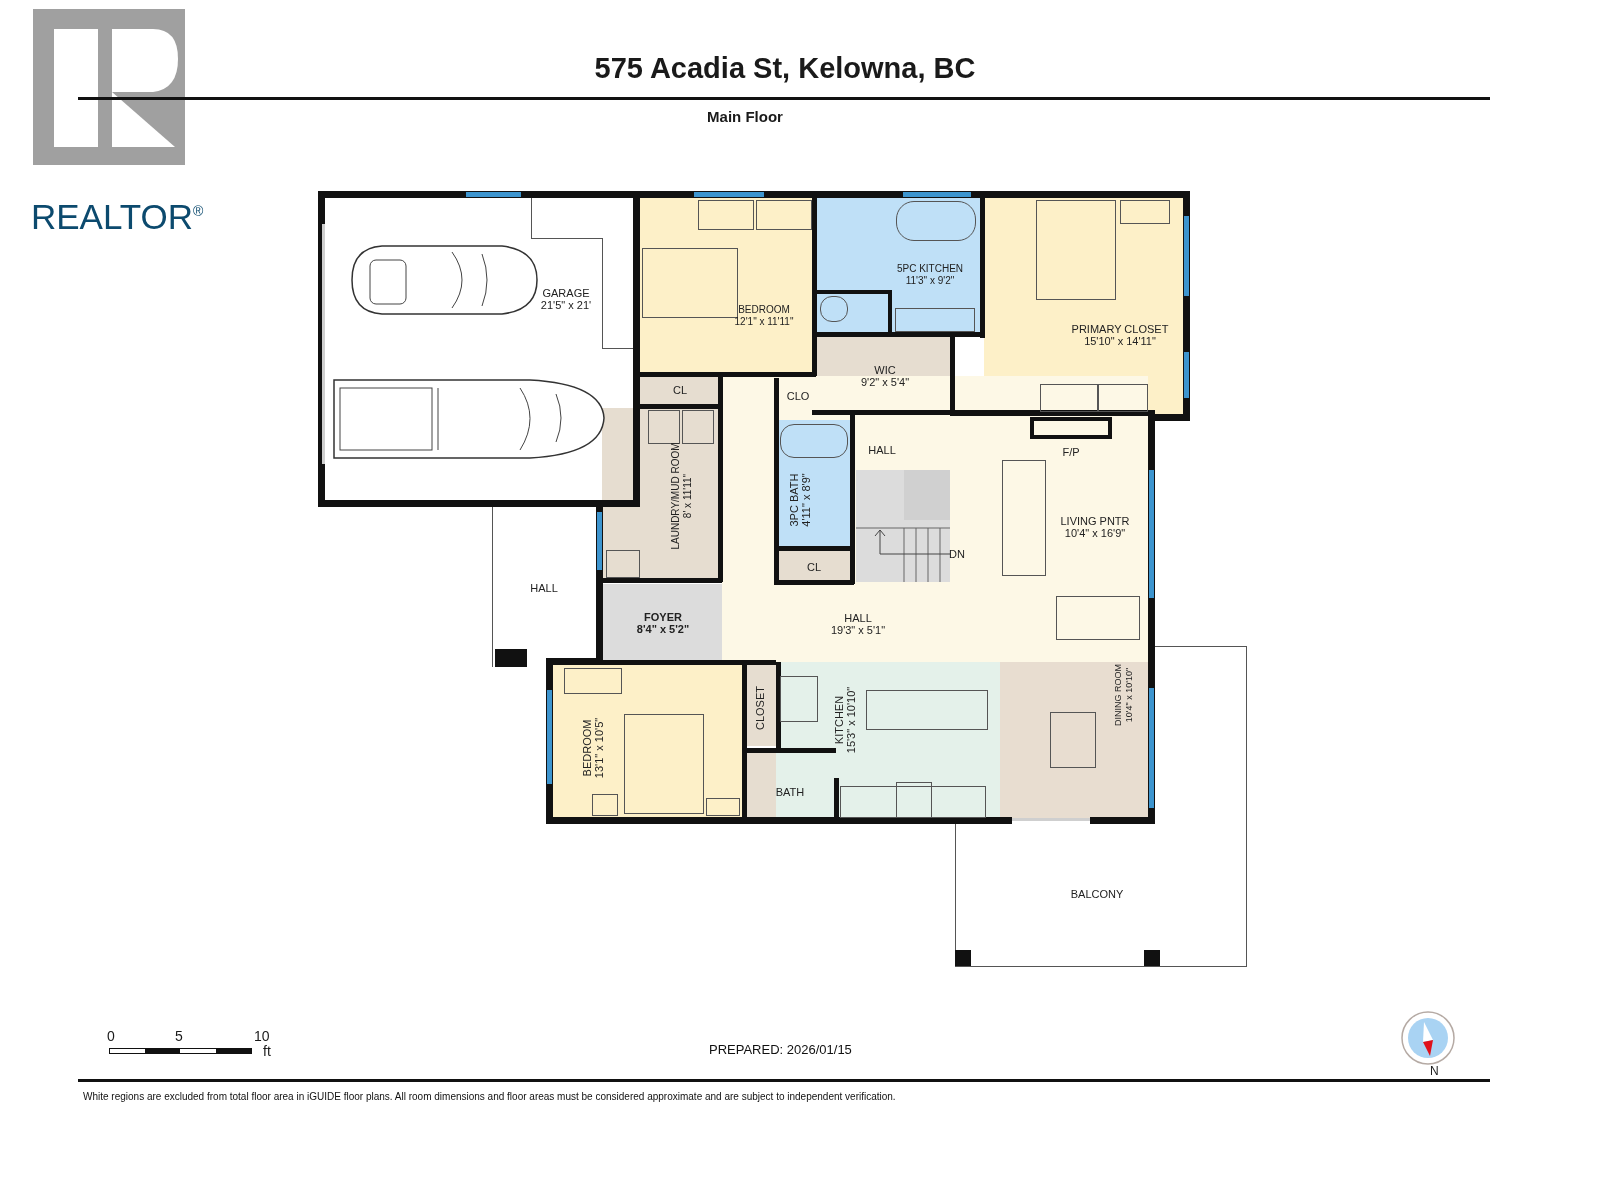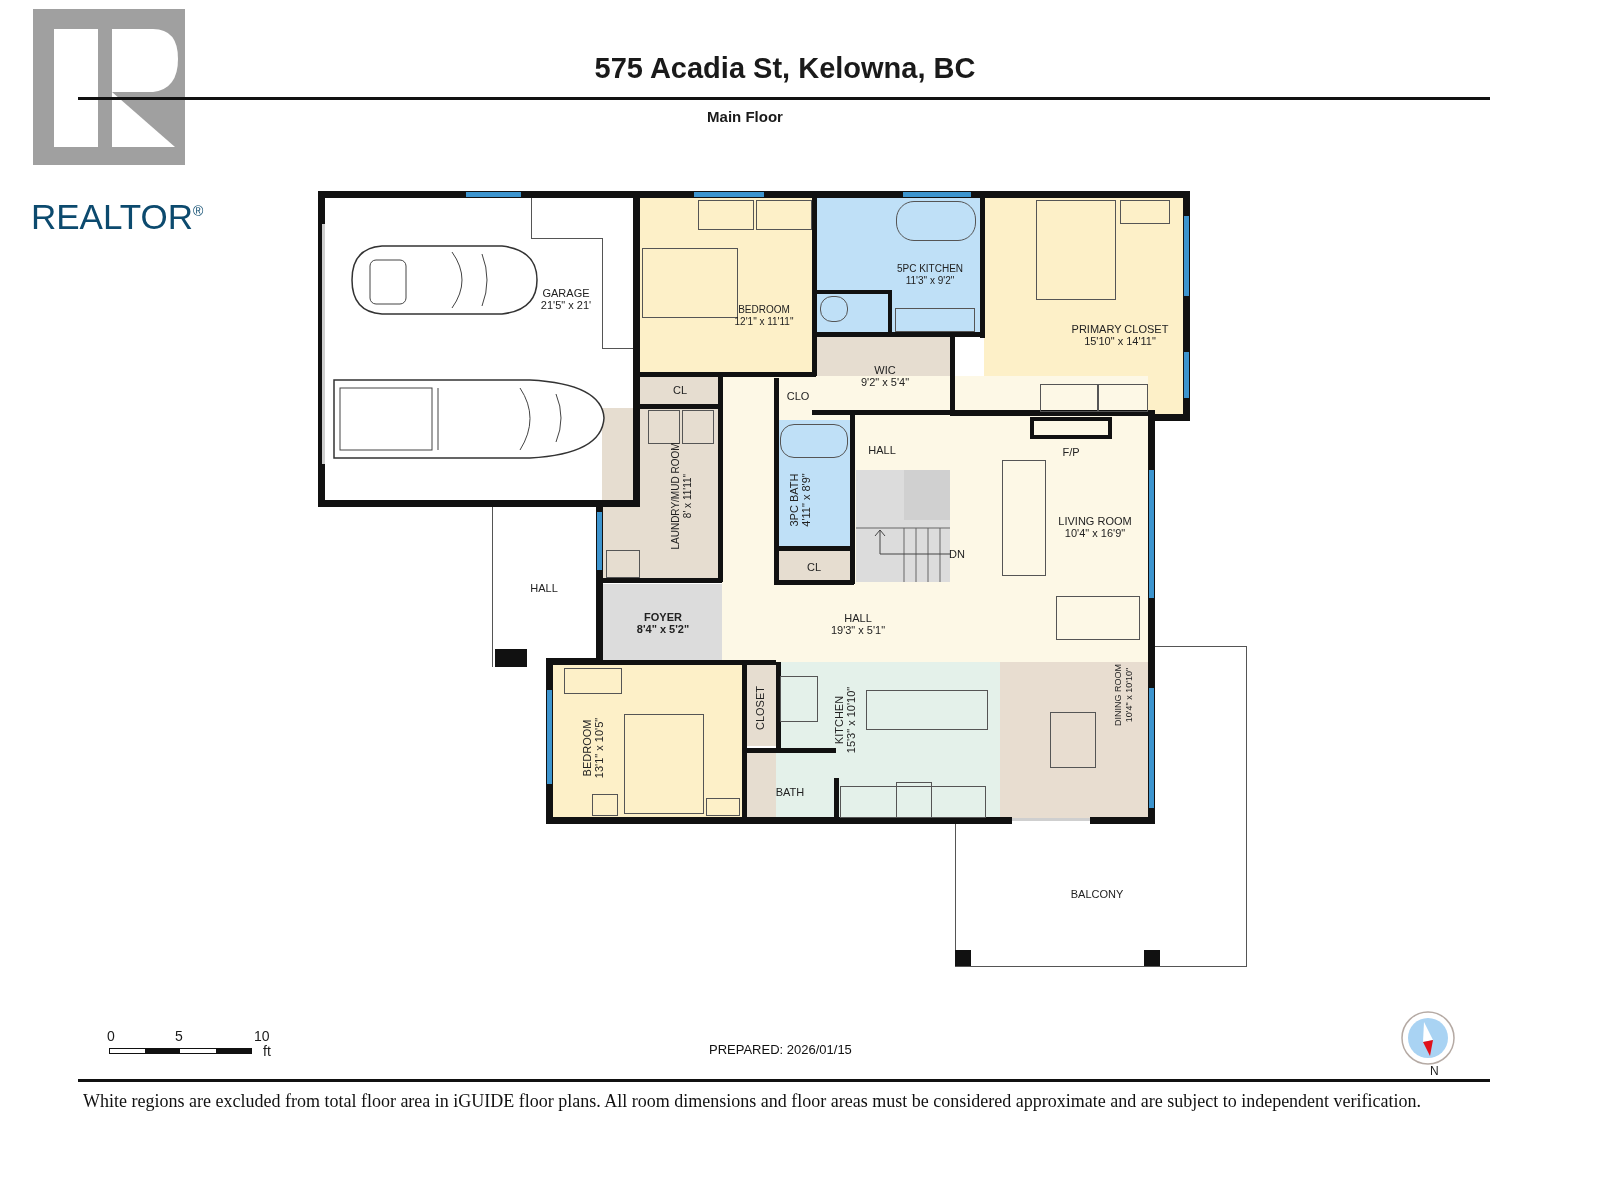--- a/index.html
+++ b/index.html
@@ -11,21 +11,21 @@
   .title-rule { left:78px; top:97px; width:1412px; height:3px; background:#111; }
   .subtitle { left:0; width:1490px; top:108px; text-align:center; font-weight:bold; font-size:15px; }
   .room { position:absolute; box-sizing:border-box; }
   .label { position:absolute; text-align:center; font-size:11px; line-height:12px; color:#222; white-space:nowrap; }
   .vlabel { transform:rotate(-90deg); transform-origin:center center; }
   .wall { position:absolute; background:#111; }
   .window { position:absolute; background:#3d95cf; }
   .thin { position:absolute; background:#555; }
   .furn { position:absolute; border:1.5px solid #555; box-sizing:border-box; }
   .footer-rule { left:78px; top:1079px; width:1412px; height:3px; background:#111; }
-  .disclaimer { left:83px; top:1091px; font-size:18px; color:#111;font-family:Liberation Serif, serif; }
+  .disclaimer { left:83px; top:1091px; font-size:10px; color:#111; }
   .prepared { left:709px; top:1042px; font-size:13px; color:#111; }
   .scale-lbl { font-size:14px; top:1028px; }
 </style>
 </head>
 <body>
 
 <div class="abs logo-box">
   <svg width="152" height="156" viewBox="0 0 152 156">
     <rect x="21" y="20" width="44" height="118" fill="#fff"></rect>
     <path d="M79 20 H120 Q145 20 145 50 Q145 80 120 83 H79 Z" fill="#fff"></path>
@@ -198,21 +198,21 @@
       <div>8' x 11'11"</div>
     </div>
   <div class="label vlabel" style="left:760px;top:488px;width:80px;">
       <div>3PC BATH</div>
       <div>4'11" x 8'9"</div>
     </div>
   <div class="label" style="left:862px;top:444px;width:40px;">HALL</div>
   <div class="label" style="left:946px;top:548px;width:22px;">DN</div>
   <div class="label" style="left:1054px;top:446px;width:34px;">F/P</div>
   <div class="label" style="left:1050px;top:515px;width:90px;">
-      <div>LIVING ROOM</div>
+      <div>LIVING PNTR</div>
       <div>10'4" x 16'9"</div>
     </div>
   <div class="label" style="left:794px;top:561px;width:40px;">CL</div>
   <div class="label" style="left:516px;top:582px;width:56px;">HALL</div>
   <div class="label" style="left:630px;top:611px;width:66px;font-weight:bold;">
       <div>FOYER</div>
       <div>8'4" x 5'2"</div>
     </div>
   <div class="label" style="left:820px;top:612px;width:76px;">
       <div>HALL</div>

